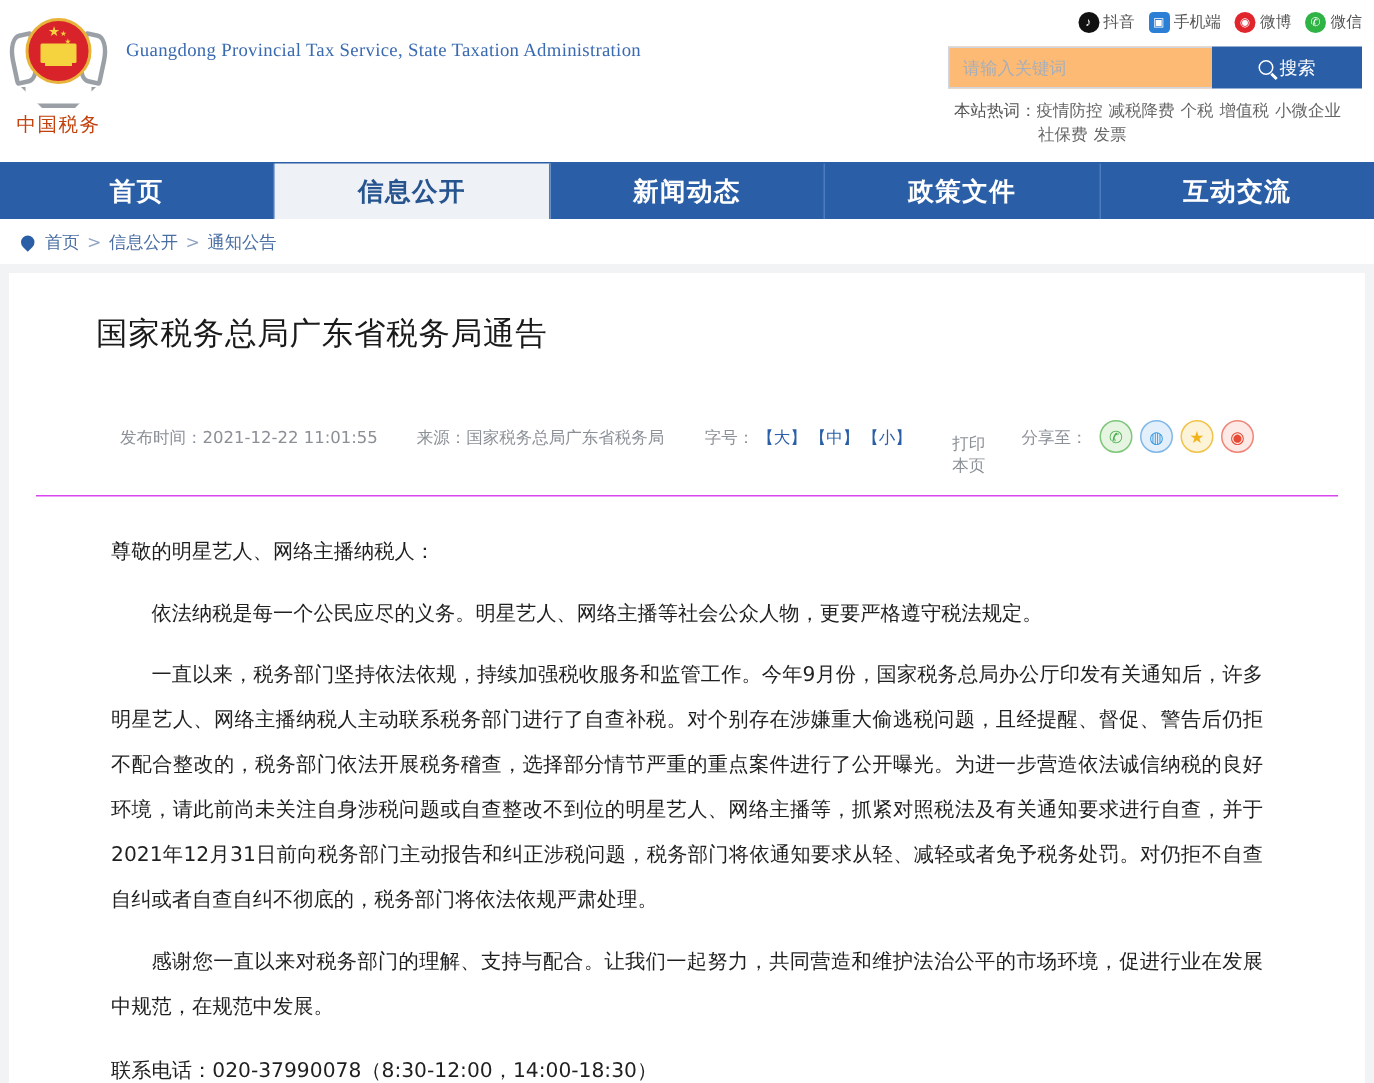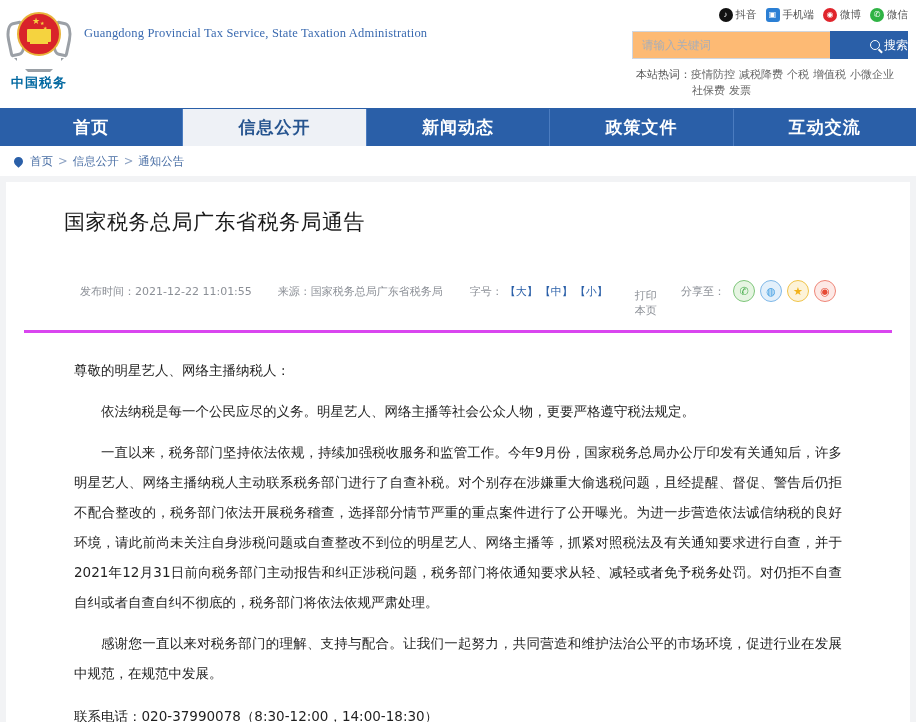--- a/index.html
+++ b/index.html
@@ -48,21 +48,21 @@
   }
   .emblem .wheat-l { left: -1px; transform: rotate(-12deg); }
   .emblem .wheat-r { right: -1px; transform: rotate(12deg) scaleX(-1); }
   .emblem .base {
     position: absolute; left: 6px; bottom: 0; width: 50px; height: 14px;
     border: 3px solid #9aa0a6; border-top: none;
     clip-path: polygon(0 0, 100% 0, 72% 100%, 28% 100%);
   }
   .logo-cn {
     font-family: "Liberation Serif", "DejaVu Serif", serif;
-    color: #0369a1; font-size: 13px; font-weight: bold;
+    color: #c2410c; font-size: 13px; font-weight: normal;
     letter-spacing: 1px; margin-top: 2px;
   }
   .title-block { margin-left: 10px; margin-top: 21px; }
   .site-title {
     font-size: 30px; font-weight: bold; color: #1a4e9c;
     letter-spacing: 1.5px; line-height: 34px;
     font-family: "DejaVu Sans", "Liberation Sans", sans-serif;
   }
   .site-subtitle {
     font-family: "Liberation Serif", "DejaVu Serif", serif;
@@ -92,23 +92,23 @@
 
   .search-row { display: flex; margin-top: 5px; height: 28px; }
   .search-input {
     flex: 1; border: 1px solid #cfd6e0; border-right: none;
     background: #fdba74; font-size: 11.5px; color: #333;
     padding: 0 9px; outline: none;
     font-family: "DejaVu Sans", sans-serif;
   }
   .search-input::placeholder { color: #a8aeb8; }
   .search-btn {
-    width: 78px; background: #2a5fa8; border: none; color: #fff;
+    width: 100px; background: #2a5fa8; border: none; color: #fff;
     font-size: 12px; cursor: pointer;
-    display: flex; align-items: center; justify-content: flex-end; gap: 4px;
+    display: flex; align-items: center; justify-content: center; gap: 4px;
     font-family: "DejaVu Sans", sans-serif;
   }
   .mag { width: 10px; height: 10px; border: 1.6px solid #fff; border-radius: 50%;
     position: relative; display: inline-block; }
   .mag:after { content:""; position:absolute; right:-4px; bottom:-3px;
     width: 5px; height: 1.6px; background:#fff; transform: rotate(45deg); }
 
   .hot-row {
     margin-top: 7px; font-size: 11px; color: #666; line-height: 16px;
     text-align: left; padding-left: 4px;
@@ -153,21 +153,21 @@
   .card {
     background: #fff; margin: 0 6px; min-height: 640px; padding: 26px 18px 0 18px;
   }
   .art-title {
     text-align: left; font-size: 21px; font-weight: normal; color: #1a1a1a;
     letter-spacing: .5px; padding: 0 40px;
     font-family: "DejaVu Sans", "Liberation Sans", sans-serif;
   }
   .meta {
     margin-top: 28px; padding: 0 56px 12px 56px;
-    border-bottom: 3px solid #d946ef;
+    border-bottom: 1px solid #d946ef;
     display: flex; align-items: center;
     font-size: 11px; color: #8b8f96;
     font-family: "DejaVu Sans", sans-serif;
   }
   .meta .m { margin-right: 26px; white-space: nowrap; }
   .meta .fs-group span { color: #2a5fa8; cursor: pointer; margin: 0 1px; }
   .meta .print { cursor: pointer; margin-right: 22px; margin-top: 24px; }
   .share-icons { display: flex; align-items: center; gap: 5px; }
   .sh {
     width: 22px; height: 22px; border-radius: 50%;

